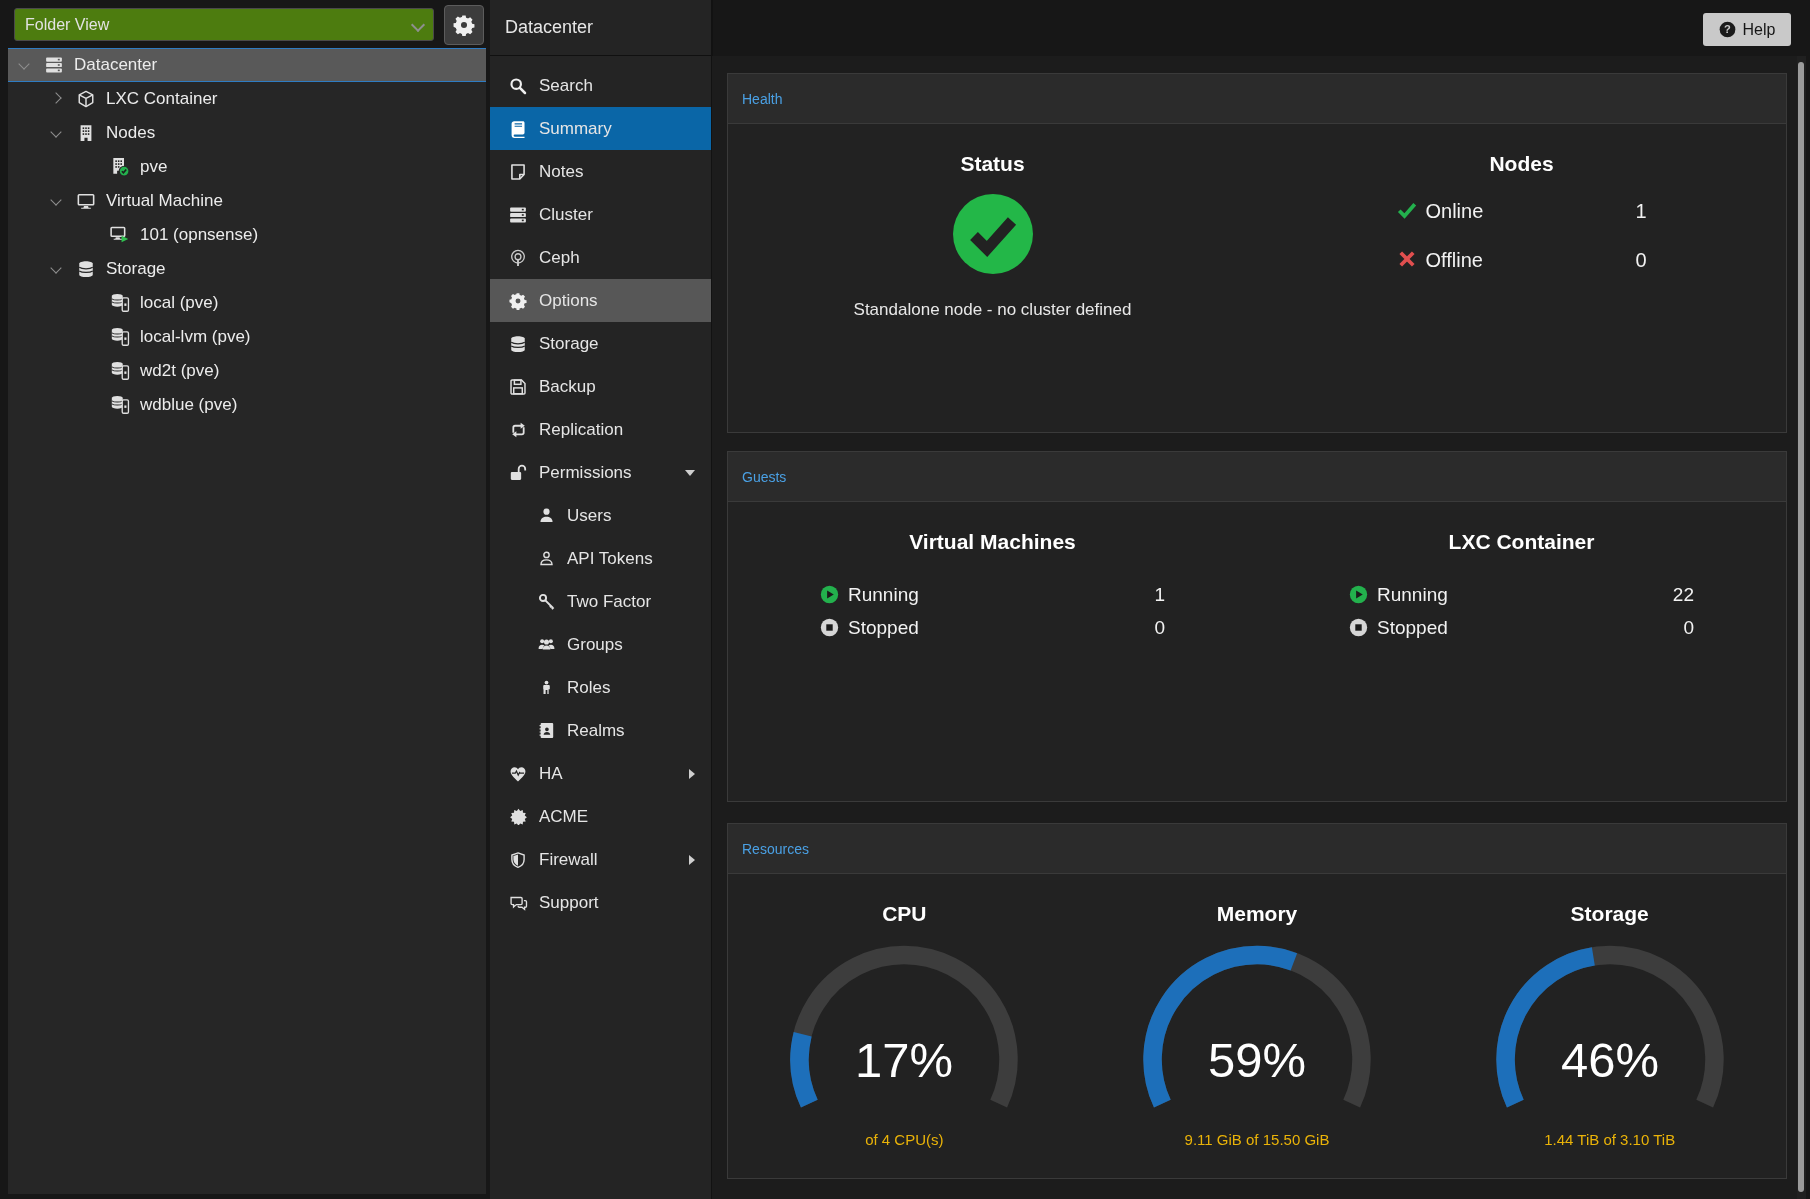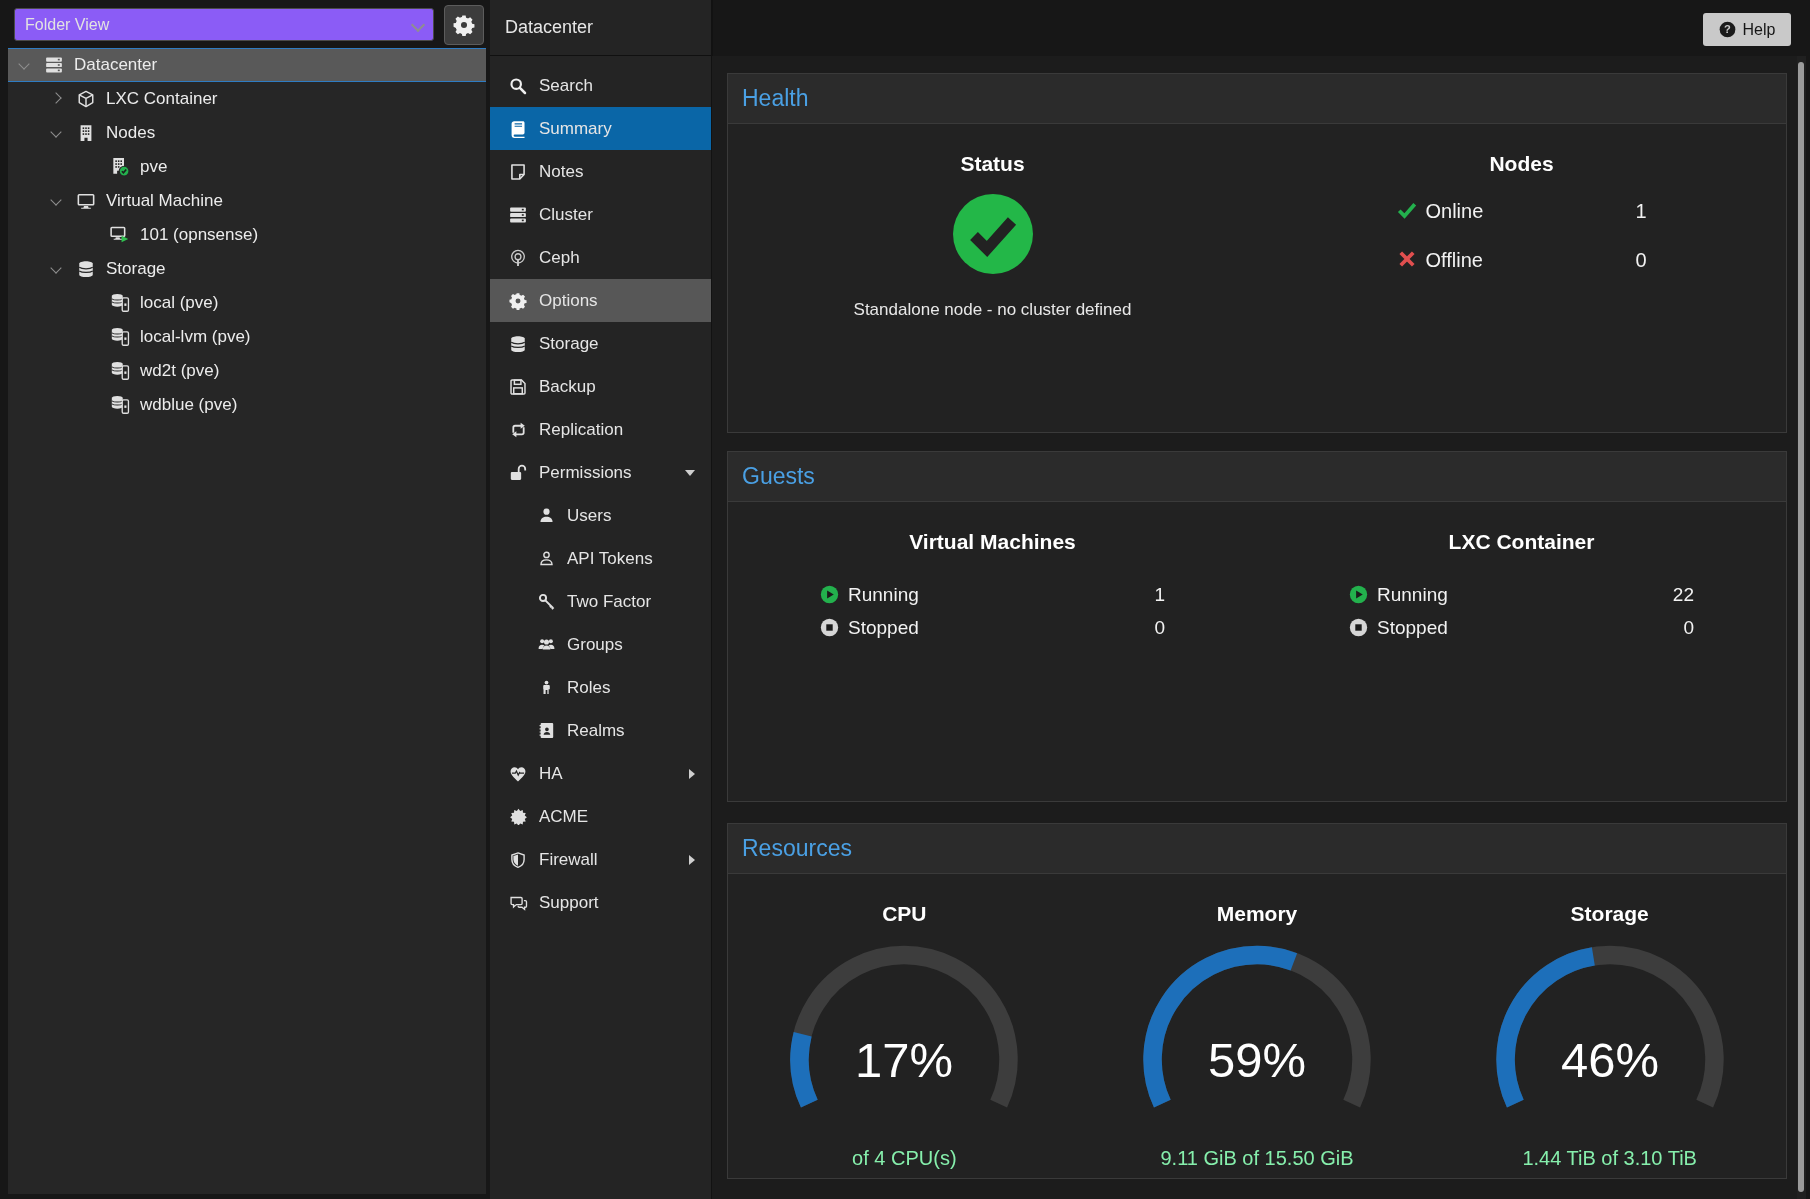--- a/index.html
+++ b/index.html
@@ -3,21 +3,21 @@
 <meta charset="utf-8">
 <style>
   html,body{margin:0;padding:0;background:#171717;}
   #app{position:relative;width:1810px;height:1199px;overflow:hidden;
        font-family:"Liberation Sans","DejaVu Sans",sans-serif;color:#ececec;
        -webkit-font-smoothing:antialiased;}
   svg{display:block}
 
   
   #folder-select{position:absolute;left:14px;top:8px;width:420px;height:33px;
-    background:#8b5cf6;border:1px solid #4a4a4a;border-radius:3px;display:flex;
+    background:#4d7c0f;border:1px solid #4a4a4a;border-radius:3px;display:flex;
     align-items:center;padding:0 10px;font-size:16px;color:#e2e2e2;box-sizing:border-box;cursor:pointer;}
   #folder-select .chev{margin-left:auto;}
   .chev{width:8px;height:8px;border-right:2px solid #8f8f8f;border-bottom:2px solid #8f8f8f;
         transform:rotate(45deg);display:inline-block;}
   .chev.right{transform:rotate(-45deg);}
   #gear-btn{position:absolute;left:444px;top:5px;width:38px;height:38px;background:#3c3c3c;
     border:1px solid #5c5c5c;border-radius:4px;display:flex;align-items:center;justify-content:center;cursor:pointer;}
   #tree-panel{position:absolute;left:8px;top:48px;width:478px;height:1146px;background:#262626;}
   .tree-row{display:flex;align-items:center;height:34px;font-size:17px;color:#ececec;box-sizing:border-box;cursor:pointer;}
   .tree-row.lvl0{padding-left:12px}
@@ -48,21 +48,21 @@
   #help-btn{position:absolute;left:1703px;top:13px;width:88px;height:33px;background:#c9c9c9;
     border-radius:3px;display:flex;align-items:center;justify-content:center;gap:7px;
     color:#161616;font-size:16px;cursor:pointer;}
   #v-scrollbar{position:absolute;left:1797px;top:56px;width:9px;height:1143px;background:#202020;}
   #v-scrollbar .thumb{position:absolute;left:1px;top:6px;width:6px;height:1130px;background:#9b9b9b;border-radius:3px;cursor:pointer;}
 
   
   #main{position:absolute;left:712px;top:56px;width:1085px;height:1143px;background:#1c1c1c;}
   .panel{position:absolute;left:15px;width:1060px;background:#222222;border:1px solid #3a3a3a;box-sizing:border-box;}
   .panel-header{height:50px;background:#2b2b2b;border-bottom:1px solid #3a3a3a;display:flex;align-items:center;
-    padding-left:14px;font-size:23px;color:#4aa0e4;box-sizing:border-box;}
+    padding-left:14px;font-size:14px;color:#4aa0e4;box-sizing:border-box;}
   .panel-body{position:relative;}
   .cols{display:flex;}
   .col{flex:1;display:flex;flex-direction:column;align-items:center;}
   .col-title{font-size:21px;font-weight:bold;color:#ffffff;margin-top:28px;}
 
   
   #health{top:17px;height:360px;}
   #health-circle{margin-top:16px;}
   #standalone-text{margin-top:24px;font-size:17px;color:#e8e8e8;}
   .node-rows{width:250px;margin-top:24px;}
@@ -73,21 +73,21 @@
   
   #guests{top:395px;height:351px;}
   .guest-rows{width:345px;margin-top:24px;}
   .guest-row{display:flex;align-items:center;height:33px;font-size:19px;color:#f2f2f2;}
   .guest-row .gicon{width:19px;height:19px;margin-right:9px;flex:none;}
   .guest-row .val{margin-left:auto;}
 
   
   #resources{top:767px;height:356px;}
   .gauge-svg{margin-top:16px;}
-  .gauge-sub{font-size:20px;color:#86efac;margin-top:20px;}
+  .gauge-sub{font-size:15px;color:#eab308;margin-top:4px;}
 </style>
 </head>
 <body>
 
 <div id="app">
 
   <div id="folder-select">
     <span>Folder View</span>
     <span class="chev"></span>
   </div>

